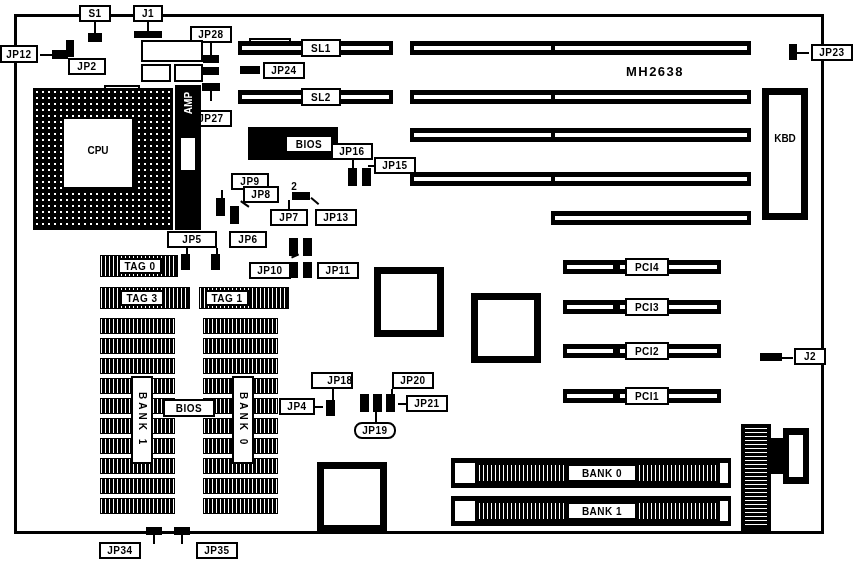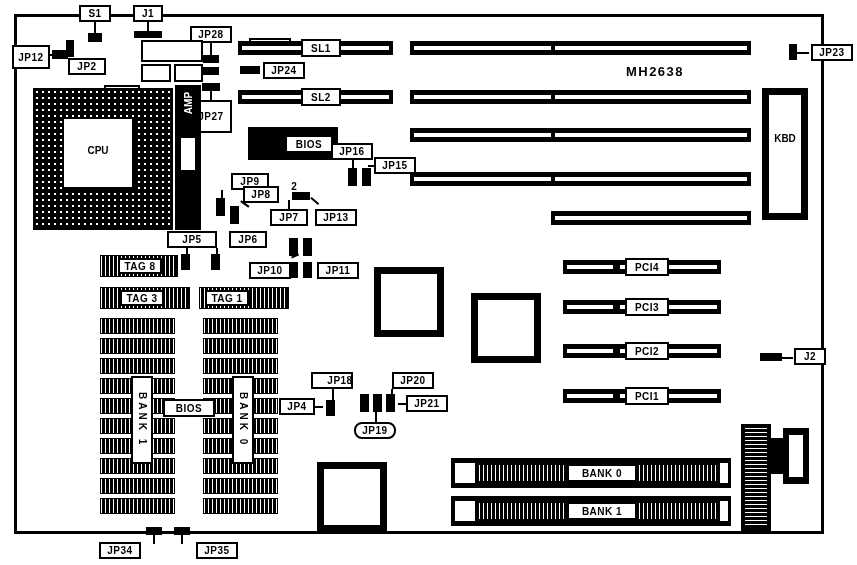--- a/index.html
+++ b/index.html
@@ -37,21 +37,21 @@
   .rot{transform:rotate(-90deg);transform-origin:center center;}
 </style>
 </head>
 <body>
 
 <div id="board">
   <div class="brd"></div>
 
   <div class="abs blk" style="left:52px;top:50px;width:16px;height:9px;"></div>
   <div class="abs ln" style="left:40px;top:54px;width:14px;height:1.5px;"></div>
-  <div class="abs lbl" style="left:12px;top:45px;width:38px;height:24px;">JP12</div>
+  <div class="abs lbl" style="left:0;top:45px;width:38px;height:18px;">JP12</div>
 
   <div class="abs blk" style="left:66px;top:40px;width:8px;height:17px;"></div>
   <div class="abs lbl" style="left:68px;top:58px;width:38px;height:17px;">JP2</div>
 
   <div class="abs lbl" style="left:79px;top:5px;width:32px;height:17px;">S1</div>
   <div class="abs ln" style="left:94px;top:22px;width:1.5px;height:11px;"></div>
   <div class="abs blk" style="left:88px;top:33px;width:14px;height:9px;"></div>
 
   <div class="abs lbl" style="left:133px;top:5px;width:30px;height:17px;">J1</div>
   <div class="abs ln" style="left:147px;top:22px;width:1.5px;height:9px;"></div>
@@ -63,21 +63,21 @@
   <div class="abs blk" style="left:203px;top:67px;width:16px;height:8px;"></div>
 
   <div class="abs lbl" style="left:249px;top:38px;width:42px;height:17px;">JP25</div>
   <div class="abs blk" style="left:240px;top:46px;width:8px;height:8px;"></div>
 
   <div class="abs lbl" style="left:263px;top:62px;width:42px;height:17px;">JP24</div>
   <div class="abs blk" style="left:240px;top:66px;width:20px;height:8px;"></div>
 
   <div class="abs blk" style="left:202px;top:83px;width:18px;height:8px;"></div>
   <div class="abs ln" style="left:210px;top:91px;width:1.5px;height:10px;"></div>
-  <div class="abs lbl" style="left:190px;top:100px;width:42px;height:33px;">JP27</div>
+  <div class="abs lbl" style="left:190px;top:110px;width:42px;height:17px;">JP27</div>
 
   <div class="abs blk" style="left:789px;top:44px;width:8px;height:16px;"></div>
   <div class="abs ln" style="left:797px;top:52px;width:12px;height:1.5px;"></div>
   <div class="abs lbl" style="left:811px;top:44px;width:42px;height:17px;">JP23</div>
 
   <div class="abs lbl" style="left:104px;top:85px;width:36px;height:16px;">U77</div>
 
   <div class="abs out" style="left:141px;top:40px;width:62px;height:22px;"></div>
   <div class="abs out" style="left:141px;top:64px;width:30px;height:18px;"></div>
   <div class="abs out" style="left:174px;top:64px;width:29px;height:18px;"></div>
@@ -174,21 +174,21 @@
   <div class="abs lbl" style="left:249px;top:262px;width:42px;height:17px;">JP10</div>
   <div class="abs ln" style="left:291px;top:255px;width:8px;height:1.5px;transform:rotate(-25deg);"></div>
   <div class="abs blk" style="left:289px;top:238px;width:9px;height:18px;"></div>
   <div class="abs blk" style="left:303px;top:238px;width:9px;height:18px;"></div>
   <div class="abs blk" style="left:289px;top:262px;width:9px;height:16px;"></div>
   <div class="abs blk" style="left:303px;top:262px;width:9px;height:16px;"></div>
 
   <div class="abs lbl" style="left:317px;top:262px;width:42px;height:17px;">JP11</div>
 
   <div class="abs comb" style="left:100px;top:255px;width:78px;height:22px;border:1px solid #000;"></div>
-  <div class="abs lbl" style="left:118px;top:258px;width:44px;height:16px;">TAG 8</div>
+  <div class="abs lbl" style="left:118px;top:258px;width:44px;height:16px;">TAG 0</div>
 
   <div class="abs comb" style="left:100px;top:287px;width:90px;height:22px;border:1px solid #000;"></div>
   <div class="abs lbl" style="left:120px;top:290px;width:44px;height:16px;">TAG 3</div>
 
   <div class="abs comb" style="left:199px;top:287px;width:90px;height:22px;border:1px solid #000;"></div>
   <div class="abs lbl" style="left:205px;top:290px;width:44px;height:16px;">TAG 1</div>
 
   <div class="abs comb" style="left:100px;top:318px;width:75px;height:16px;border:1px solid #000;"></div>
   <div class="abs comb" style="left:100px;top:338px;width:75px;height:16px;border:1px solid #000;"></div>
   <div class="abs comb" style="left:100px;top:358px;width:75px;height:16px;border:1px solid #000;"></div>

